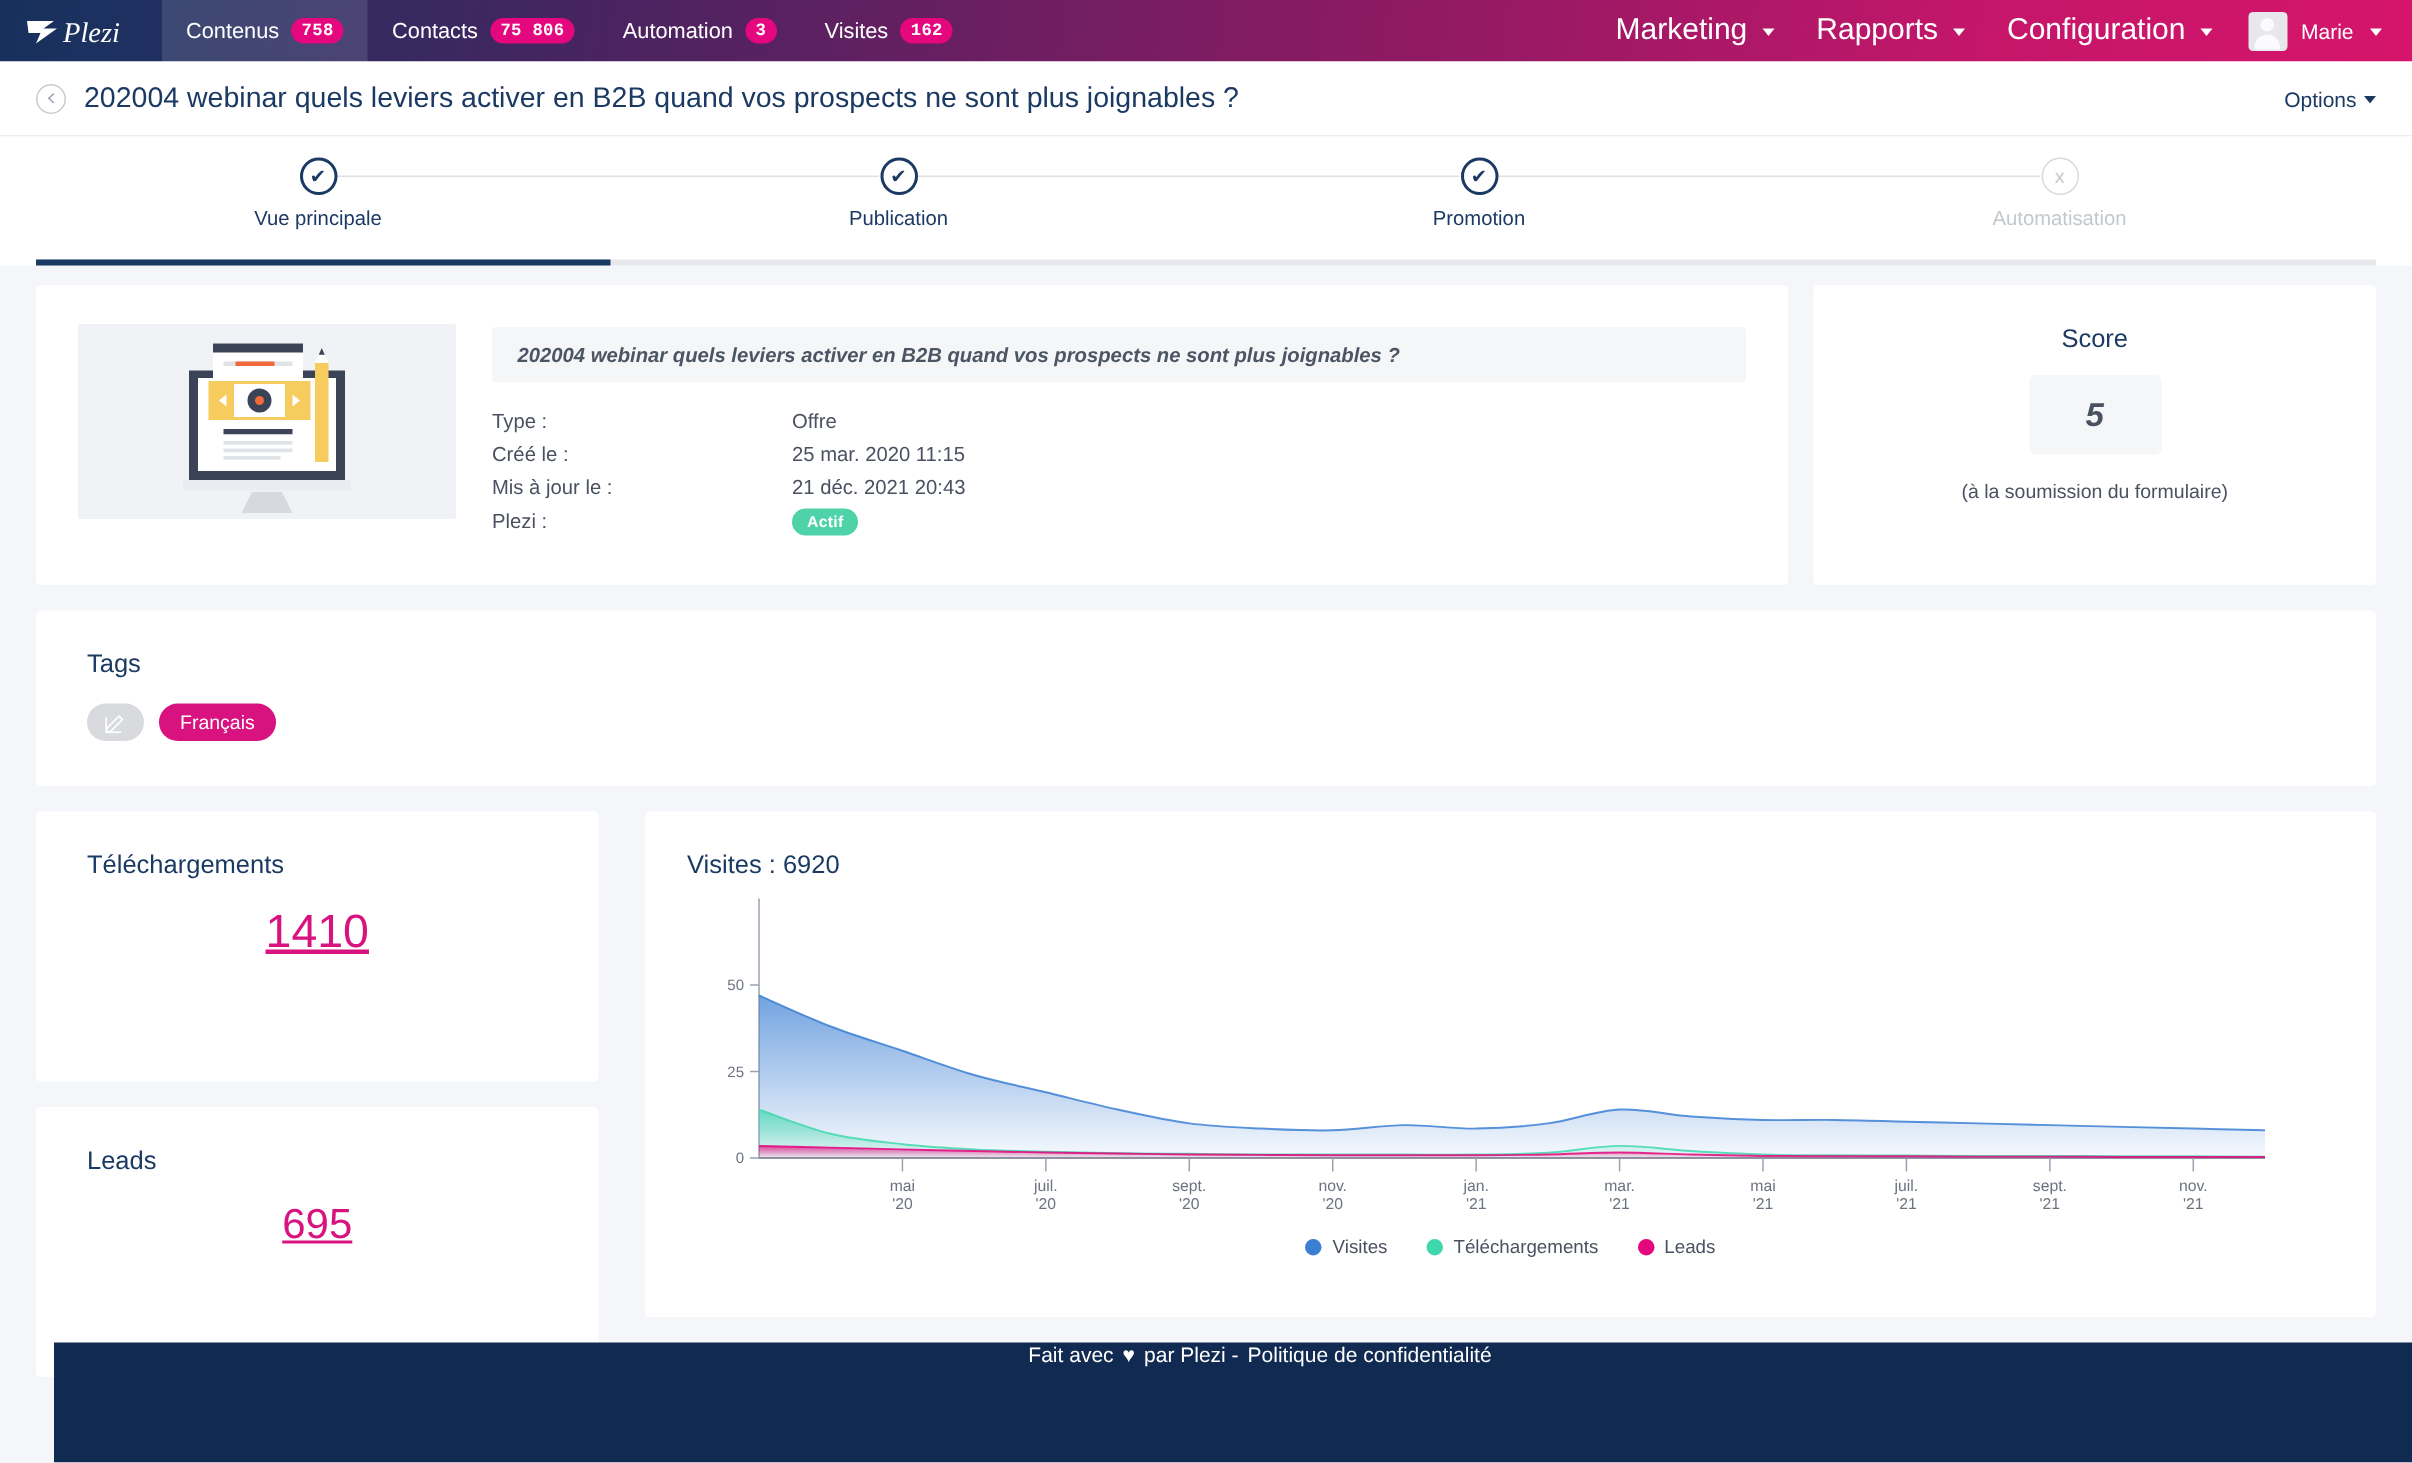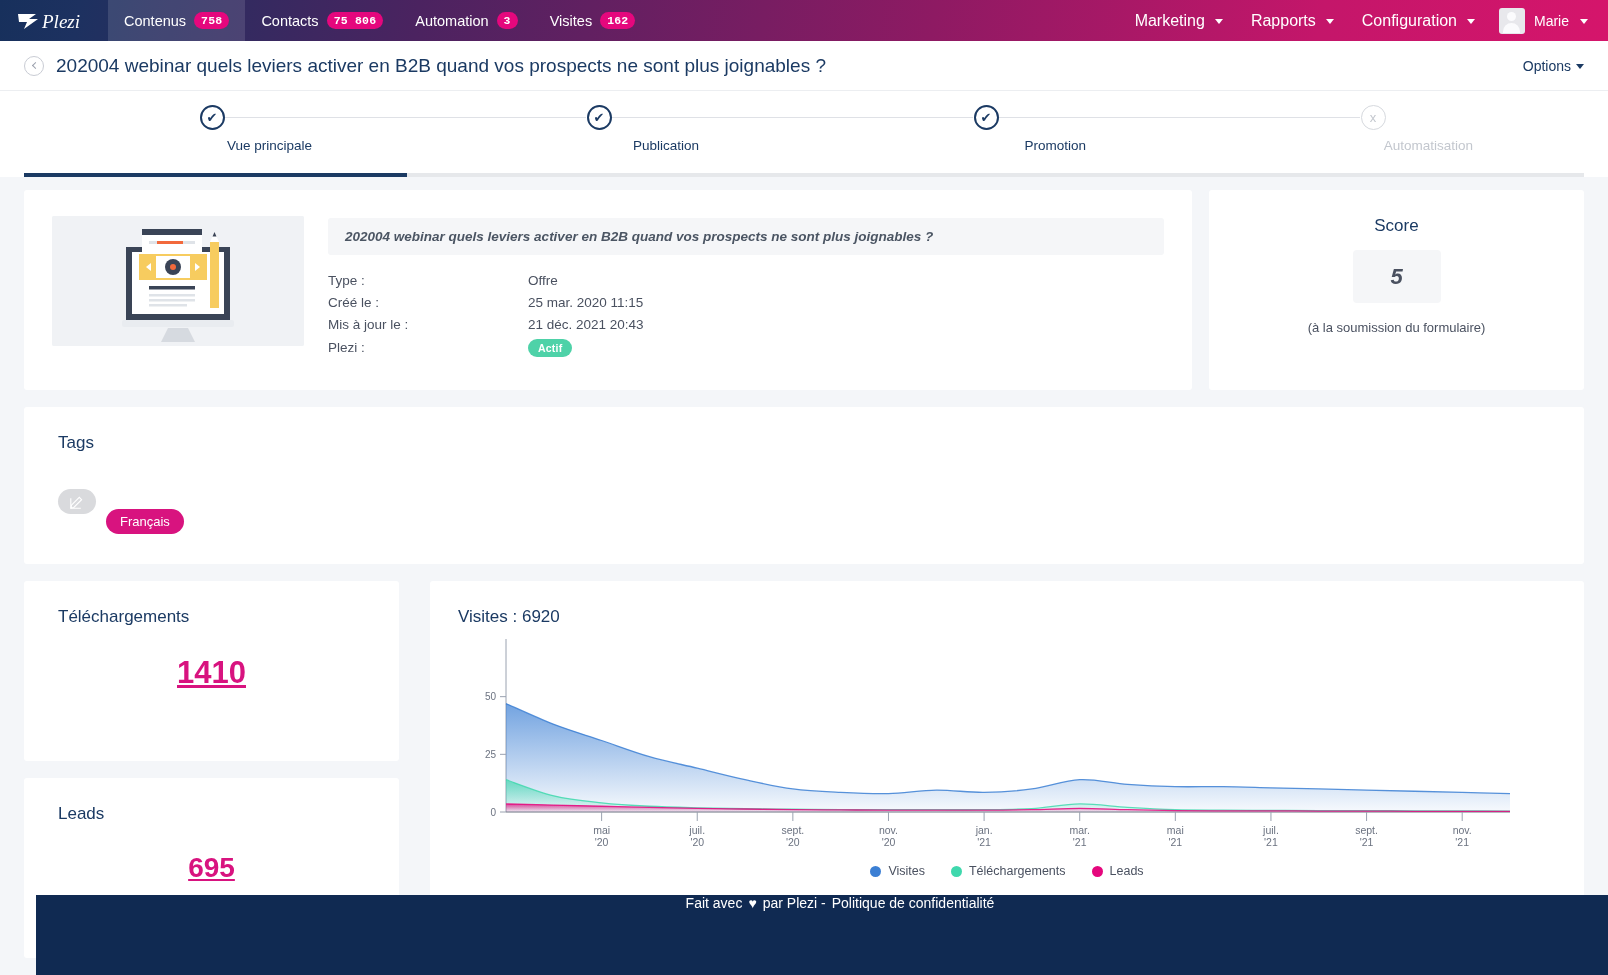--- a/index.html
+++ b/index.html
@@ -28,21 +28,21 @@
     cursor: pointer; white-space: nowrap;
   }
   .nav-item.active { background: rgba(255,255,255,0.12); }
   .badge {
     background: #e5077d; color: #fff; border-radius: 9px;
     font-size: 11.5px; font-weight: bold; padding: 2px 7px 2px 7px;
     line-height: 1.15; letter-spacing: .2px; font-family: Liberation Mono, monospace;
   }
   .nav-spacer { flex: 1; }
   .nav-right { display: flex; align-items: stretch; padding-right: 14px; }
-  .nav-right .nav-item { font-size: 16px; padding: 0 14px; }
+  .nav-right .nav-item { font-size: 20px; padding: 0 14px; }
   .caret {
     display: inline-block; width: 0; height: 0; margin-left: 2px;
     border-left: 4.5px solid transparent; border-right: 4.5px solid transparent;
     border-top: 5px solid #fff; position: relative; top: 1px;
   }
   .avatar-box {
     display: flex; align-items: center; gap: 9px; padding: 0 6px 0 10px; color:#fff; font-size:14px;
     cursor: pointer;
   }
   .avatar {
@@ -94,21 +94,21 @@
     position: absolute; top: 14px; width: 200px; margin-left: -100px;
     text-align: center; cursor: pointer;
   }
   .step-circle {
     width: 25px; height: 25px; border-radius: 50%;
     border: 2px solid #1b3a63; background:#fff; margin: 0 auto 8px;
     display: flex; align-items: center; justify-content: center;
     font-size: 13px; color: #1b3a63; position: relative; z-index: 2;
   }
   .step.inactive .step-circle { border-color: #d6d9de; color: #c3c7ce; border-width: 1.5px; }
-  .step-label { font-size: 13.5px; color: #1b3a63; text-align: right; }
+  .step-label { font-size: 13.5px; color: #1b3a63; }
   .step.inactive .step-label { color: #c3c7ce; }
   .step-line {
     position: absolute; top: 26px; height: 1px; background: #dfe1e6; z-index: 1;
   }
   .tabbar {
     position: absolute; bottom: 0; left: 24px; right: 24px; height: 4px;
     background: #e6e8eb;
   }
   .tabbar-active {
     position: absolute; left: 0; top: 0; height: 4px; width: 383px; background: #1b3a63;
@@ -150,29 +150,29 @@
   .row2 { padding: 17px 24px 0; }
   .tags-card { padding: 26px 34px 30px; }
   .tags-title { font-size: 17px; color: #1b3a63; margin-bottom: 16px; }
   .tags-list { display: flex; align-items: center; gap: 10px; }
   .tag-edit {
     width: 38px; height: 25px; border-radius: 13px; background: #d9dadd;
     display: flex; align-items: center; justify-content: center; cursor: pointer;
   }
   .tag-pill {
     background: #d8137f; color: #fff; font-size: 13px; border-radius: 13px;
-    padding: 5px 14px; cursor: pointer; margin-top: 40px;
+    padding: 5px 14px; cursor: pointer;
   }
 
   .row3 { display: flex; gap: 31px; padding: 17px 24px 0; align-items: flex-start; }
   .stats-col { width: 375px; display: flex; flex-direction: column; gap: 17px; }
   .stat-card { padding: 26px 34px 34px; height: 180px; }
   .stat-title { font-size: 17px; color: #1b3a63; }
   .stat-value {
-    text-align: center; margin-top: 28px; font-size: 31px; font-weight: bold;
+    text-align: center; margin-top: 16px; font-size: 31px; font-weight: normal;
     color: #d8137f; text-decoration: underline; cursor: pointer;
   }
   .stat-value.small { font-size: 28px; }
 
   .chart-card { flex: 1; padding: 26px 28px 20px; height: 337px; }
   .chart-title { font-size: 17px; color: #1b3a63; margin-bottom: 4px; }
   .chart-area { position: relative; height: 225px; }
   .chart-legend {
     display: flex; justify-content: center; gap: 26px; margin-top: 8px;
     font-size: 12.5px; color: #4a5160;

